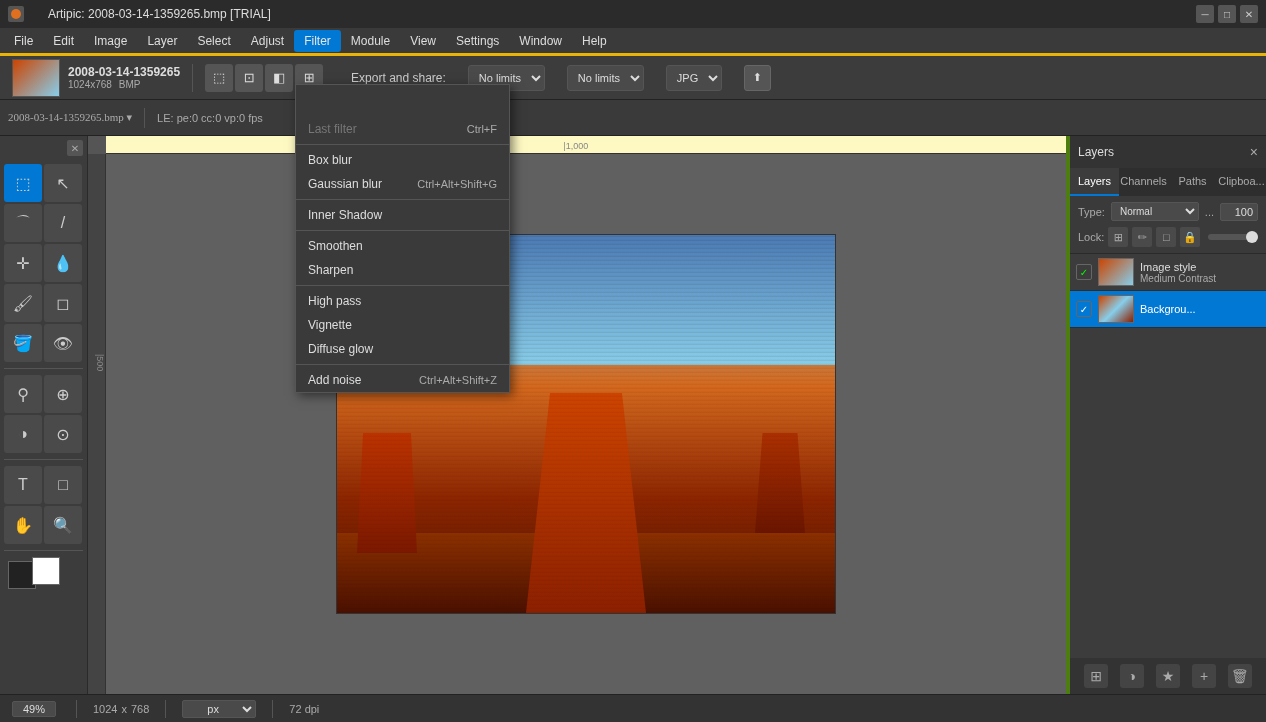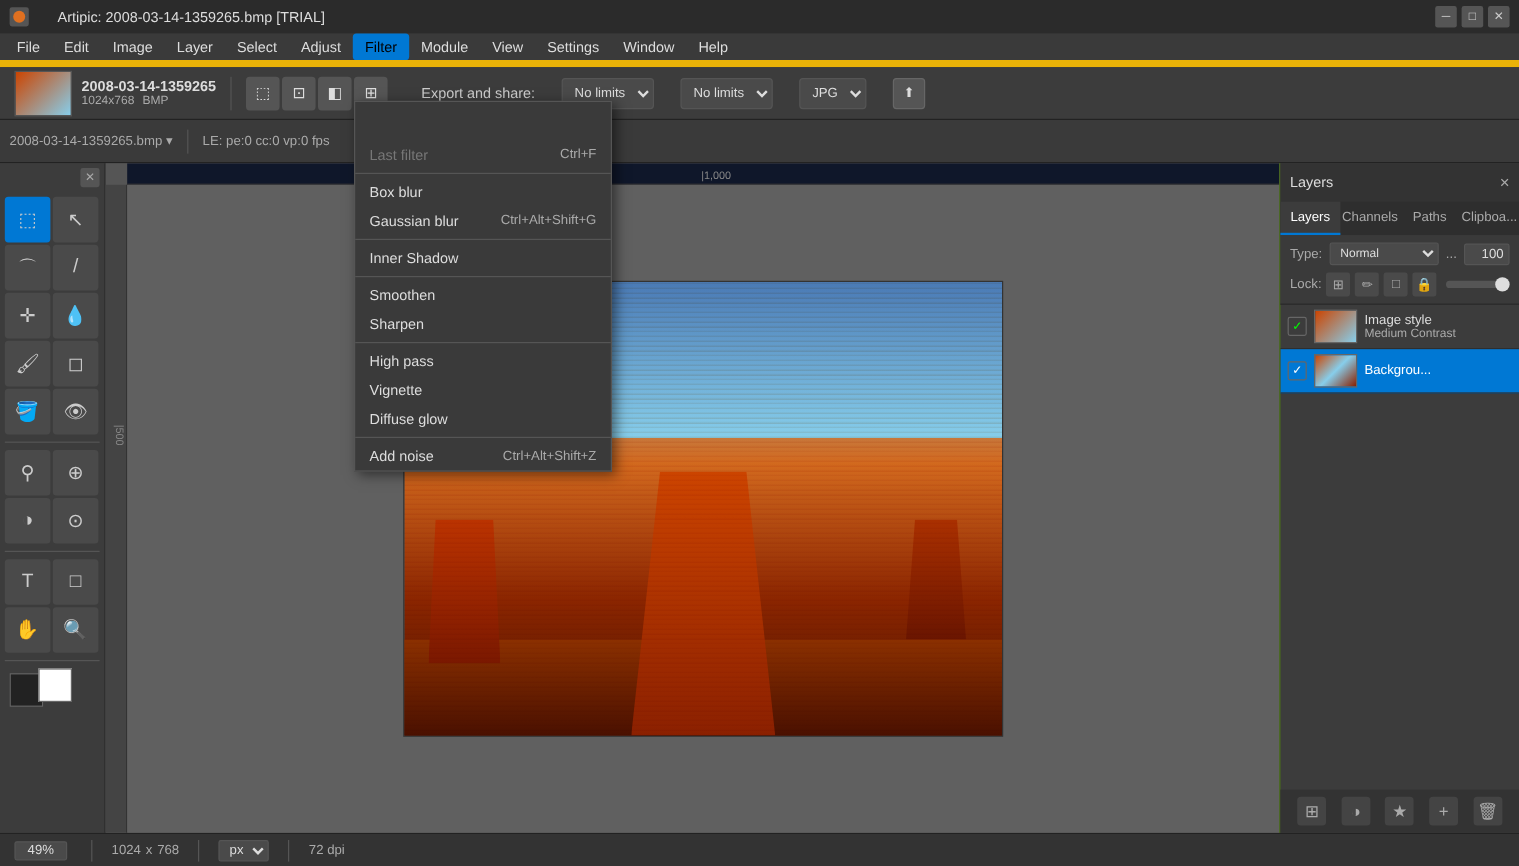--- a/index.html
+++ b/index.html
@@ -6,23 +6,23 @@
     body { width: 1266px; height: 722px; background: #3c3c3c; font-family: 'Segoe UI', Arial, sans-serif; font-size: 12px; color: #ddd; overflow: hidden; }
 
     
     #titlebar { width: 100%; height: 28px; background: #2b2b2b; display: flex; align-items: center; padding: 0 8px; justify-content: space-between; }
     #titlebar-left { display: flex; align-items: center; gap: 24px; }
     #titlebar-icon { width: 16px; height: 16px; background: #555; border-radius: 2px; display: flex; align-items: center; justify-content: center; }
     #titlebar-controls { display: flex; gap: 4px; }
     .tb-btn { width: 18px; height: 18px; background: #555; border-radius: 2px; display: flex; align-items: center; justify-content: center; color: #ccc; font-size: 10px; cursor: pointer; }
 
     
-    #menubar { width: 100%; height: 28px; background: #3a3a3a; display: flex; align-items: center; padding: 0 4px; border-bottom: 6px solid #eab308; }
+    #menubar { width: 100%; height: 28px; background: #3a3a3a; display: flex; align-items: center; padding: 0 4px; border-bottom: 3px solid #eab308; }
     .menu-item { padding: 4px 10px; cursor: pointer; border-radius: 3px; font-size: 12px; color: #ddd; }
-    .menu-item.active { background: #0078d4; color: #000000; }
+    .menu-item.active { background: #0078d4; color: #e5e5e5; }
 
     
     #toolbar { width: 100%; height: 44px; background: #3c3c3c; display: flex; align-items: center; padding: 0 8px; gap: 4px; border-bottom: 1px solid #222; }
     .toolbar-section { display: flex; align-items: center; gap: 2px; padding: 0 4px; }
     .toolbar-btn { width: 28px; height: 28px; background: #555; border-radius: 3px; display: flex; align-items: center; justify-content: center; cursor: pointer; color: #ddd; font-size: 13px; }
     .toolbar-sep { width: 1px; height: 28px; background: #555; margin: 0 4px; }
     .export-section { display: flex; align-items: center; gap: 22px; margin-left: 20px; }
     .export-label { color: #ccc; font-size: 12px; }
     .export-select { background: #4a4a4a; border: 1px solid #555; color: #ddd; padding: 3px 6px; border-radius: 3px; font-size: 11px; height: 26px; }
     .export-btn { background: #555; border: 1px solid #666; color: #ddd; padding: 3px 8px; border-radius: 3px; font-size: 11px; cursor: pointer; height: 26px; }
@@ -51,21 +51,21 @@
     
     .img-rock-main { position: absolute; bottom: 0; left: 50%; transform: translateX(-50%); width: 120px; height: 220px; background: linear-gradient(180deg, #cc4400 0%, #8B2000 100%); clip-path: polygon(20% 0%, 80% 0%, 100% 100%, 0% 100%); }
     .img-rock-left { position: absolute; bottom: 60px; left: 20px; width: 60px; height: 120px; background: linear-gradient(180deg, #bb3300 0%, #7a1800 100%); clip-path: polygon(10% 0%, 90% 0%, 100% 100%, 0% 100%); }
     .img-rock-right { position: absolute; bottom: 80px; right: 30px; width: 50px; height: 100px; background: linear-gradient(180deg, #aa3000 0%, #6a1500 100%); clip-path: polygon(15% 0%, 85% 0%, 100% 100%, 0% 100%); }
     .img-ground { position: absolute; bottom: 0; left: 0; right: 0; height: 80px; background: linear-gradient(180deg, #8B3000 0%, #4a1000 100%); }
     .img-sky { position: absolute; top: 0; left: 0; right: 0; height: 130px; background: linear-gradient(180deg, #4a7ab5 0%, #87CEEB 100%); }
     
     .img-filter-overlay { position: absolute; inset: 0; background: repeating-linear-gradient(0deg, rgba(200,80,0,0.15) 0px, transparent 2px, transparent 4px); mix-blend-mode: multiply; }
 
     
-    #right-panel { width: 200px; background: #3c3c3c; border-left: 1px solid #4d7c0f; display: flex; flex-direction: column; }
+    #right-panel { width: 200px; background: #3c3c3c; border-left: 4px solid #4d7c0f; display: flex; flex-direction: column; }
     #layers-header { height: 32px; background: #333; display: flex; align-items: center; padding: 0 8px; justify-content: space-between; }
     #layers-tabs { display: flex; background: #2e2e2e; height: 28px; }
     .layers-tab { flex: 1; display: flex; align-items: center; justify-content: center; font-size: 11px; cursor: pointer; color: #aaa; border-bottom: 2px solid transparent; }
     .layers-tab.active { color: #fff; border-bottom: 2px solid #0078d4; background: #3c3c3c; }
     #layers-controls { padding: 6px 8px; background: #3a3a3a; display: flex; flex-direction: column; gap: 6px; border-bottom: 1px solid #2a2a2a; }
     .layers-ctrl-row { display: flex; align-items: center; gap: 6px; }
     .layers-ctrl-label { font-size: 11px; color: #aaa; }
     .layers-ctrl-select { flex: 1; background: #4a4a4a; border: 1px solid #555; color: #ddd; padding: 2px 4px; border-radius: 2px; font-size: 10px; }
     .layers-ctrl-num { width: 38px; background: #4a4a4a; border: 1px solid #555; color: #ddd; padding: 2px 4px; border-radius: 2px; font-size: 11px; text-align: right; }
     .layers-lock-row { display: flex; align-items: center; gap: 4px; }
@@ -81,21 +81,21 @@
     .layer-thumb-img2 { width: 100%; height: 100%; background: linear-gradient(135deg, #cc4400, #87CEEB); }
     .layer-name { font-size: 11px; color: #ddd; overflow: hidden; text-overflow: ellipsis; white-space: nowrap; }
     .layer-name.active { color: #fff; }
     #layers-footer { height: 36px; background: #333; display: flex; align-items: center; justify-content: space-around; padding: 0 8px; }
     .layers-foot-btn { width: 24px; height: 24px; background: #444; border-radius: 3px; display: flex; align-items: center; justify-content: center; cursor: pointer; color: #aaa; font-size: 14px; }
 
     
     #statusbar { width: 100%; height: 28px; background: #333; display: flex; align-items: center; padding: 0 12px; gap: 16px; border-top: 1px solid #222; }
     .status-item { display: flex; align-items: center; gap: 4px; font-size: 11px; color: #aaa; }
     .status-input { width: 44px; background: #4a4a4a; border: 1px solid #555; color: #ddd; padding: 1px 4px; border-radius: 2px; font-size: 11px; text-align: center; }
-    .status-select { background: #4a4a4a; border: 1px solid #555; color: #ddd; padding: 1px 4px; border-radius: 2px; font-size: 11px; }
+    .status-select { background: #4a4a4a; border: 1px solid #555; color: #ddd; padding: 1px 20px; border-radius: 2px; font-size: 11px; }
 
     
     #filter-dropdown { position: fixed; top: 84px; left: 295px; width: 215px; background: #3a3a3a; border: 1px solid #555; box-shadow: 3px 3px 10px rgba(0,0,0,0.5); z-index: 1000; }
     .dropdown-item { padding: 5px 12px; cursor: pointer; font-size: 12px; color: #ddd; display: flex; justify-content: space-between; align-items: center; }
     .dropdown-item.disabled { color: #777; cursor: default; margin-top: 32px; }
     .dropdown-sep { height: 1px; background: #555; margin: 3px 0; }
     .dropdown-shortcut { color: #aaa; font-size: 11px; }
     
     .selection-box { position: absolute; top: 40px; left: 8px; width: 130px; height: 100px; border: 1px dashed #00aaff; pointer-events: none; }
   </style>
@@ -160,21 +160,21 @@
       <option>No limits</option>
     </select>
     <select class="export-select">
       <option>JPG</option>
     </select>
     <button class="export-btn">⬆</button>
   </div>
 </div>
 
 <div id="toolbar2">
-  <span style="color:#aaa;font-size:11px;">
+  <span style="color:#aaa;font-size:11px;font-family:Liberation Serif, serif;">
     <span>2008-03-14-1359265.bmp</span> ▾
   </span>
   <span style="width:1px;height:20px;background:#555;display:inline-block;margin:0 8px;"></span>
   <span class="toolbar2-info">LE: pe:0 cc:0 vp:0 fps</span>
 </div>
 
 <div id="main">
 
   <div id="toolbox">
     <div style="display:flex;justify-content:flex-end;margin-bottom:2px;">
@@ -219,21 +219,21 @@
       <div class="tool-btn">🔍</div>
     </div>
     <div style="height:1px;background:#555;margin:4px 0;"></div>
     <div style="display:flex;align-items:center;padding:4px;gap:4px;">
       <div style="width:28px;height:28px;background:#222;border:1px solid #666;"></div>
       <div style="width:28px;height:28px;background:#fff;border:1px solid #666;margin-top:-8px;margin-left:-8px;"></div>
     </div>
   </div>
 
   <div id="canvas-area">
-    <div id="canvas-ruler-h" style="position:absolute;top:0;left:18px;right:0;height:18px;background:#0f172a;border-bottom:1px solid #333;display:flex;align-items:flex-end;padding:0 0 2px 0;gap:21px;">
+    <div id="canvas-ruler-h" style="position:absolute;top:0;left:18px;right:0;height:18px;background:#fef9c3;border-bottom:1px solid #333;display:flex;align-items:flex-end;padding:0 0 2px 0;">
       <span style="color:#888;font-size:9px;margin-left:200px;">|500</span>
       <span style="color:#888;font-size:9px;margin-left:240px;">|1,000</span>
     </div>
     <div id="canvas-ruler-v" style="position:absolute;top:18px;left:0;width:18px;bottom:0;background:#444;border-right:1px solid #333;display:flex;flex-direction:column;align-items:flex-end;padding:0;gap:0;">
       <span style="color:#888;font-size:9px;margin-top:200px;writing-mode:vertical-rl;">|500</span>
     </div>
     <div id="canvas-content" style="position:absolute;top:18px;left:18px;right:0;bottom:0;background:#606060;">
       <div style="position:relative;">
         <div id="canvas-img">
           <div class="img-sky"></div>

